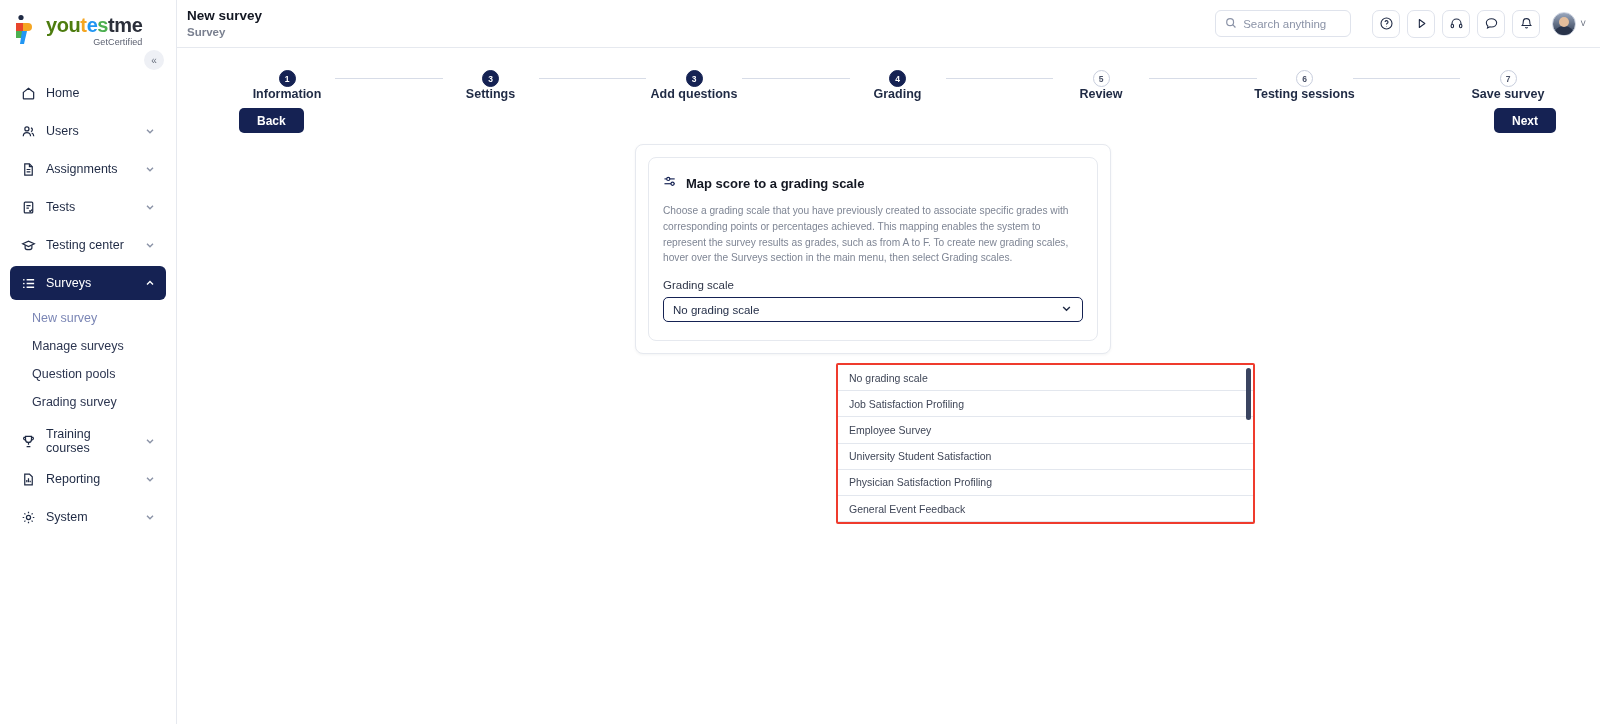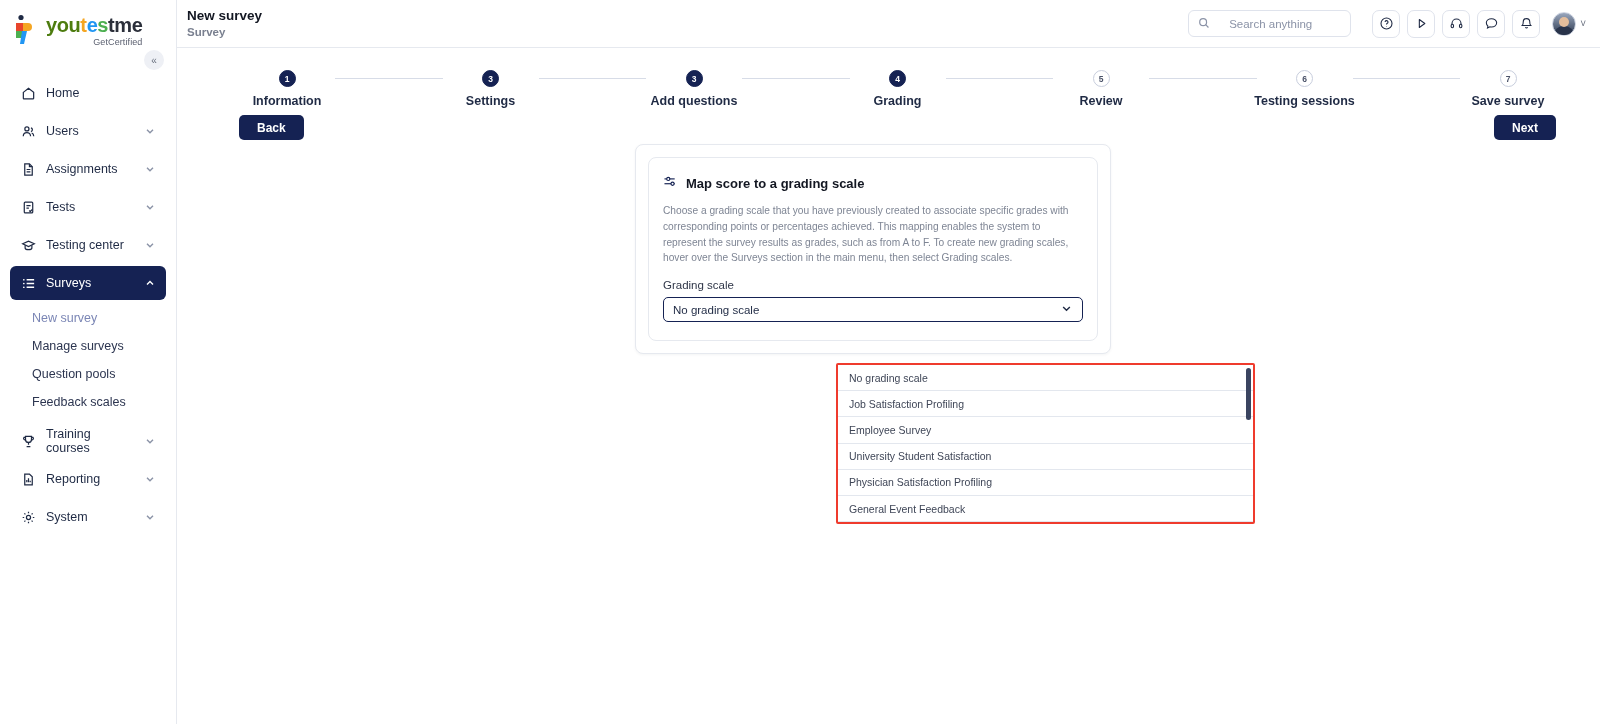--- a/index.html
+++ b/index.html
@@ -62,22 +62,22 @@
   .topbar {
     height: 48px; border-bottom: 1px solid #e6e9ef;
     display: flex; align-items: center; padding: 0 14px 0 10px; background:#fff;
     flex: 0 0 48px;
   }
   .title-block { display: flex; flex-direction: column; line-height: 1.25; }
   .title-main { font-size: 13.5px; font-weight: 700; color: #131722; }
   .title-sub  { font-size: 11.5px; color: #7a8090; font-weight: bold; }
   .top-spacer { flex: 1 1 auto; }
   .search-box {
-    width: 163px; height: 27px; border: 1px solid #dfe3ec; border-radius: 6px;
-    display: flex; align-items: center; gap: 19px; padding: 0 9px;
+    width: 136px; height: 27px; border: 1px solid #dfe3ec; border-radius: 6px;
+    display: flex; align-items: center; gap: 6px; padding: 0 9px;
     color: #8b93a7; font-size: 11.5px; margin-right: 14px; cursor: text;
   }
   .icon-btn {
     width: 28px; height: 28px; border: 1px solid #dfe3ec; border-radius: 7px;
     display: flex; align-items: center; justify-content: center;
     color: #1f2a44; margin-left: 7px; cursor: pointer; background: #fff;
   }
   .avatar-wrap { display: flex; align-items: center; gap: 4px; margin-left: 12px; cursor: pointer; }
   .avatar {
     width: 24px; height: 24px; border-radius: 50%; overflow: hidden;
@@ -99,21 +99,21 @@
     display: flex; align-items: flex-start; padding: 22px 44px 0 62px;
   }
   .step { display: flex; flex-direction: column; align-items: center; flex: 0 0 auto; width: 96px; }
   .step-dot {
     width: 17px; height: 17px; border-radius: 50%;
     display: flex; align-items: center; justify-content: center;
     font-size: 8.5px; font-weight: 700;
   }
   .step-dot.done { background: #152253; color: #fff; border: 1px solid #152253; }
   .step-dot.todo { background: #fff; color: #4a5268; border: 1px solid #c8cedd; }
-  .step-label { margin-top: 7px; font-size: 12.5px; color: #1f2a44; font-weight: 600; white-space: nowrap; }
+  .step-label { font-size: 12.5px; color: #1f2a44; font-weight: 600; white-space: nowrap; }
   .step-line { flex: 1 1 auto; height: 1px; background: #d7dce7; margin-top: 8px; min-width: 40px; }
 
   .btn-row { display: flex; align-items: flex-start; padding: 7px 44px 0 62px; }
   .btn {
     background: #152253; color: #fff; border: none; border-radius: 5px;
     font-size: 12px; font-weight: 600; padding: 0 18px; height: 25px;
     cursor: pointer; font-family: "Liberation Sans", sans-serif;
   }
   .btn-spacer { flex: 1 1 auto; }
 
@@ -271,21 +271,21 @@
         <span class="chev">
           <svg viewBox="0 0 12 12" width="12" height="12" fill="none" stroke="currentColor" stroke-width="1.4">
               <path d="M3 7.4 6 4.4 9 7.4"></path>
             </svg>
         </span>
       </div>
 
       <div class="sub-item current">New survey</div>
       <div class="sub-item">Manage surveys</div>
       <div class="sub-item">Question pools</div>
-      <div class="sub-item">Feedback scales</div>
+      <div class="sub-item">Grading survey</div>
 
       <div style="height:8px"></div>
 
       <div class="nav-item">
         <span class="ic">
           <svg viewBox="0 0 16 16" width="15" height="15" fill="none" stroke="#1f2a44" stroke-width="1.3">
             <path d="M4.8 2.6h6.4v3.2a3.2 3.2 0 0 1-6.4 0z"></path>
               <path d="M4.8 3.6H3.2a1.6 1.6 0 0 0 1.7 2.6M11.2 3.6h1.6a1.6 1.6 0 0 1-1.7 2.6"></path>
               <path d="M8 9v2.4M6 13.4h4"></path>
           </svg>

